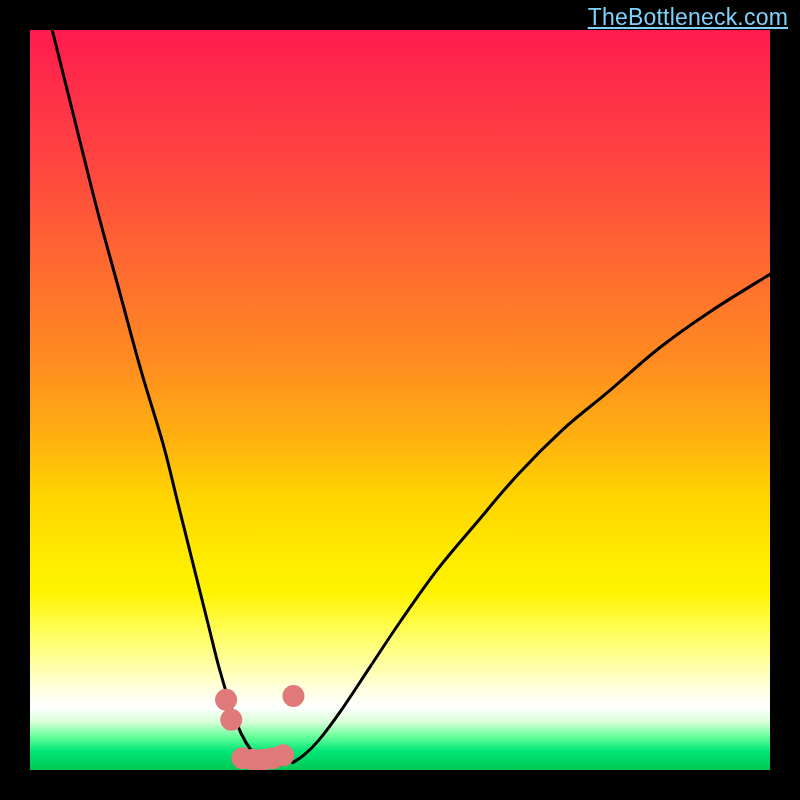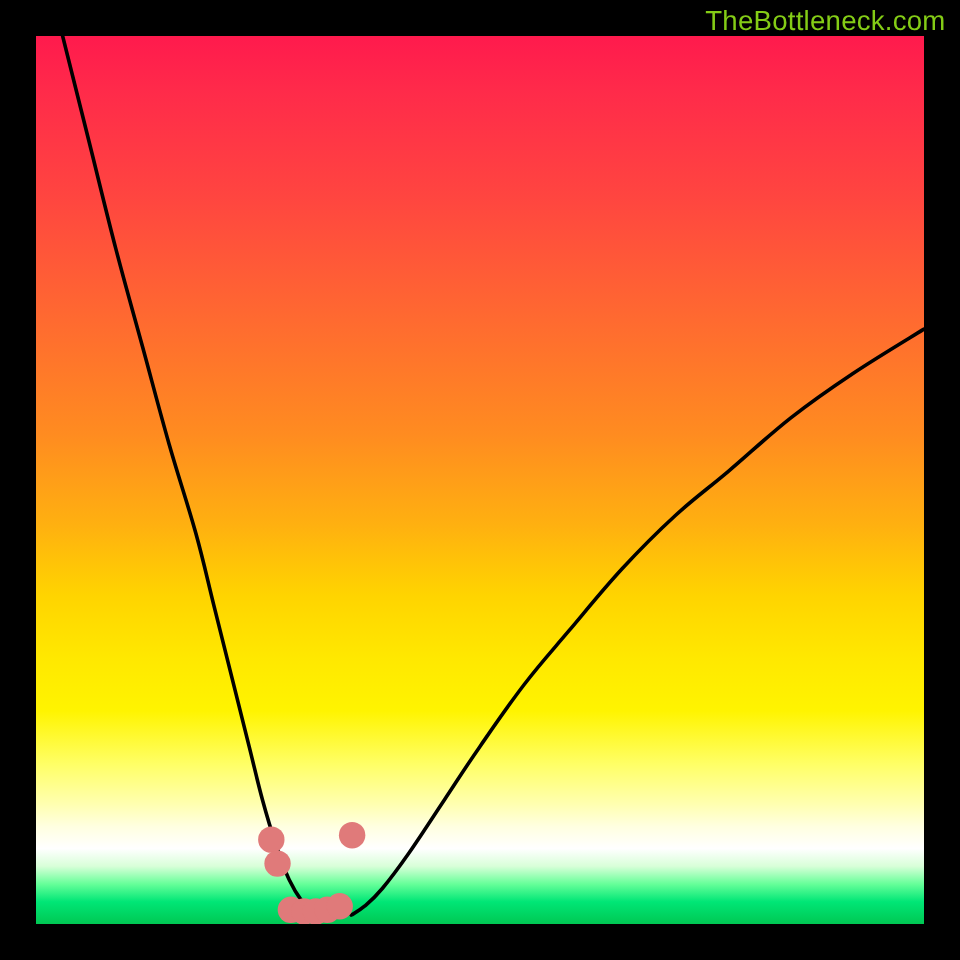--- a/index.html
+++ b/index.html
@@ -43,25 +43,26 @@
       #d8ffd8 93.5%,
       #66ff99 95.5%,
       #00e676 97.5%,
       #00c853 100%
     );
   }
   .watermark {
     position: absolute;
     top: 4px;
     right: 12px;
-    color: #84cc16;
+    color: #7dd3fc;
     font-size: 23px;
     font-weight: 400;
     letter-spacing: 0.2px;
     user-select: none;
+    text-decoration: underline;
   }
   svg.curves {
     position: absolute;
     left: 0;
     top: 0;
     width: 740px;
     height: 740px;
   }
 </style>
 </head>

